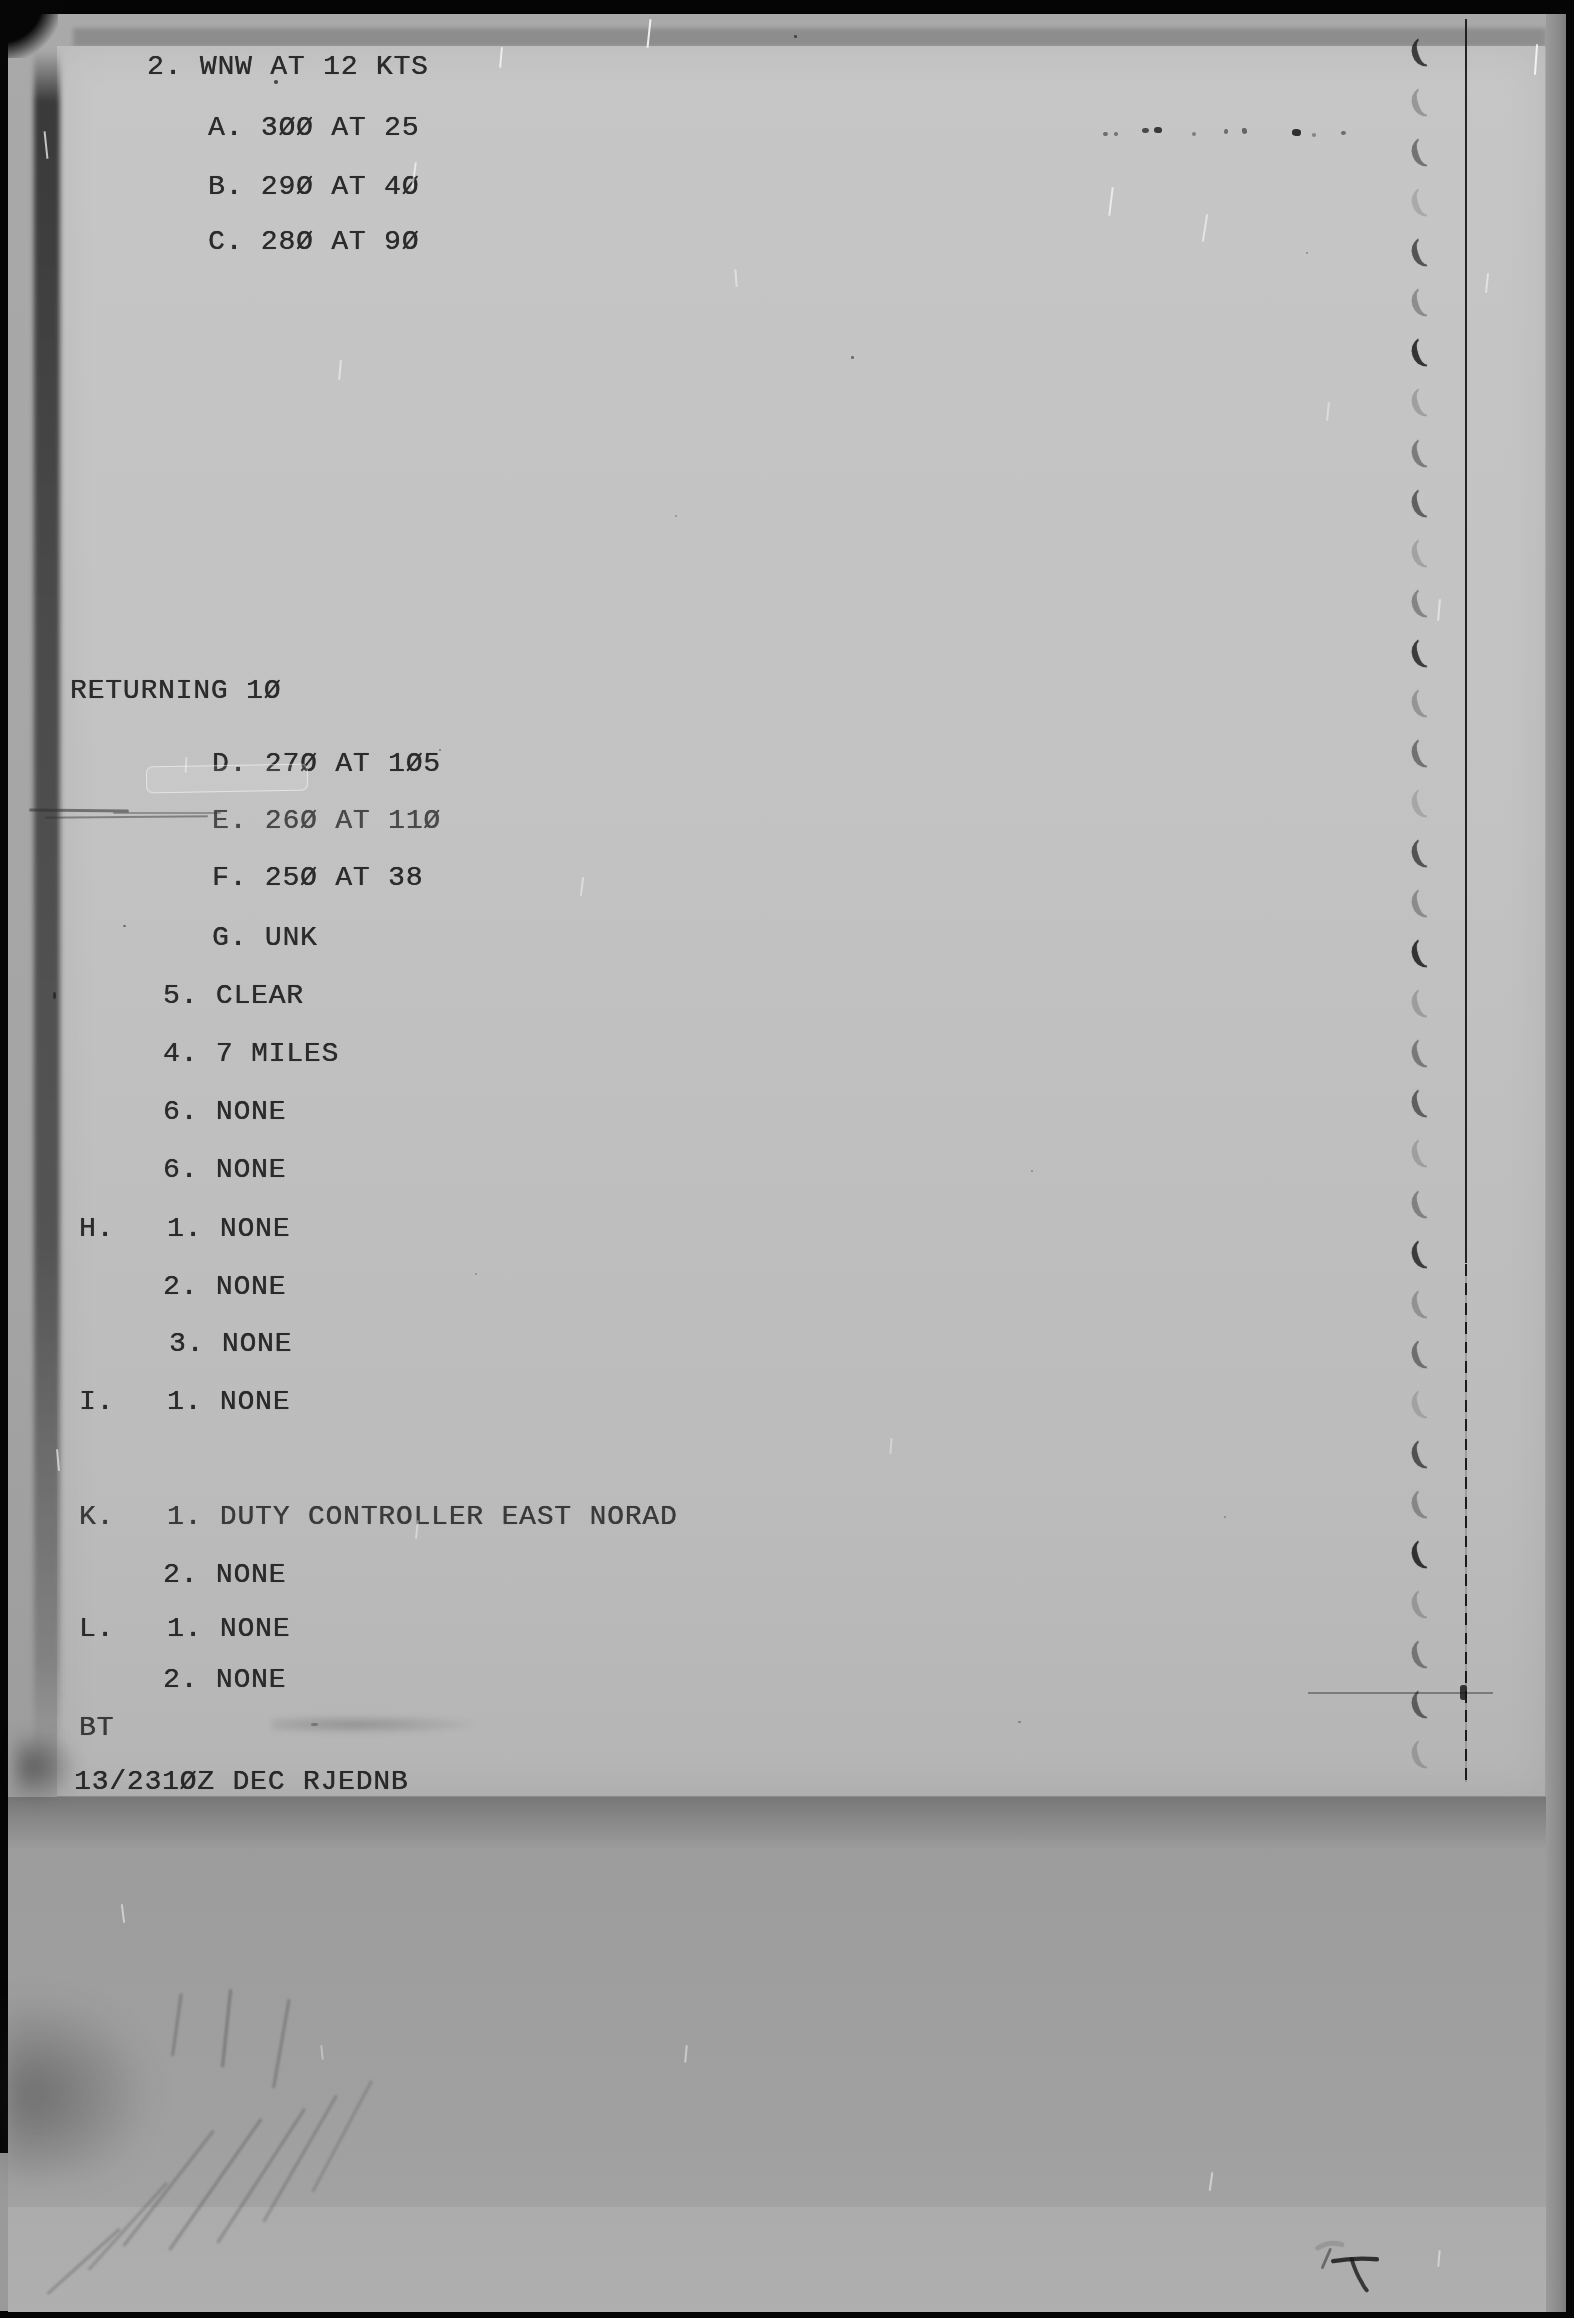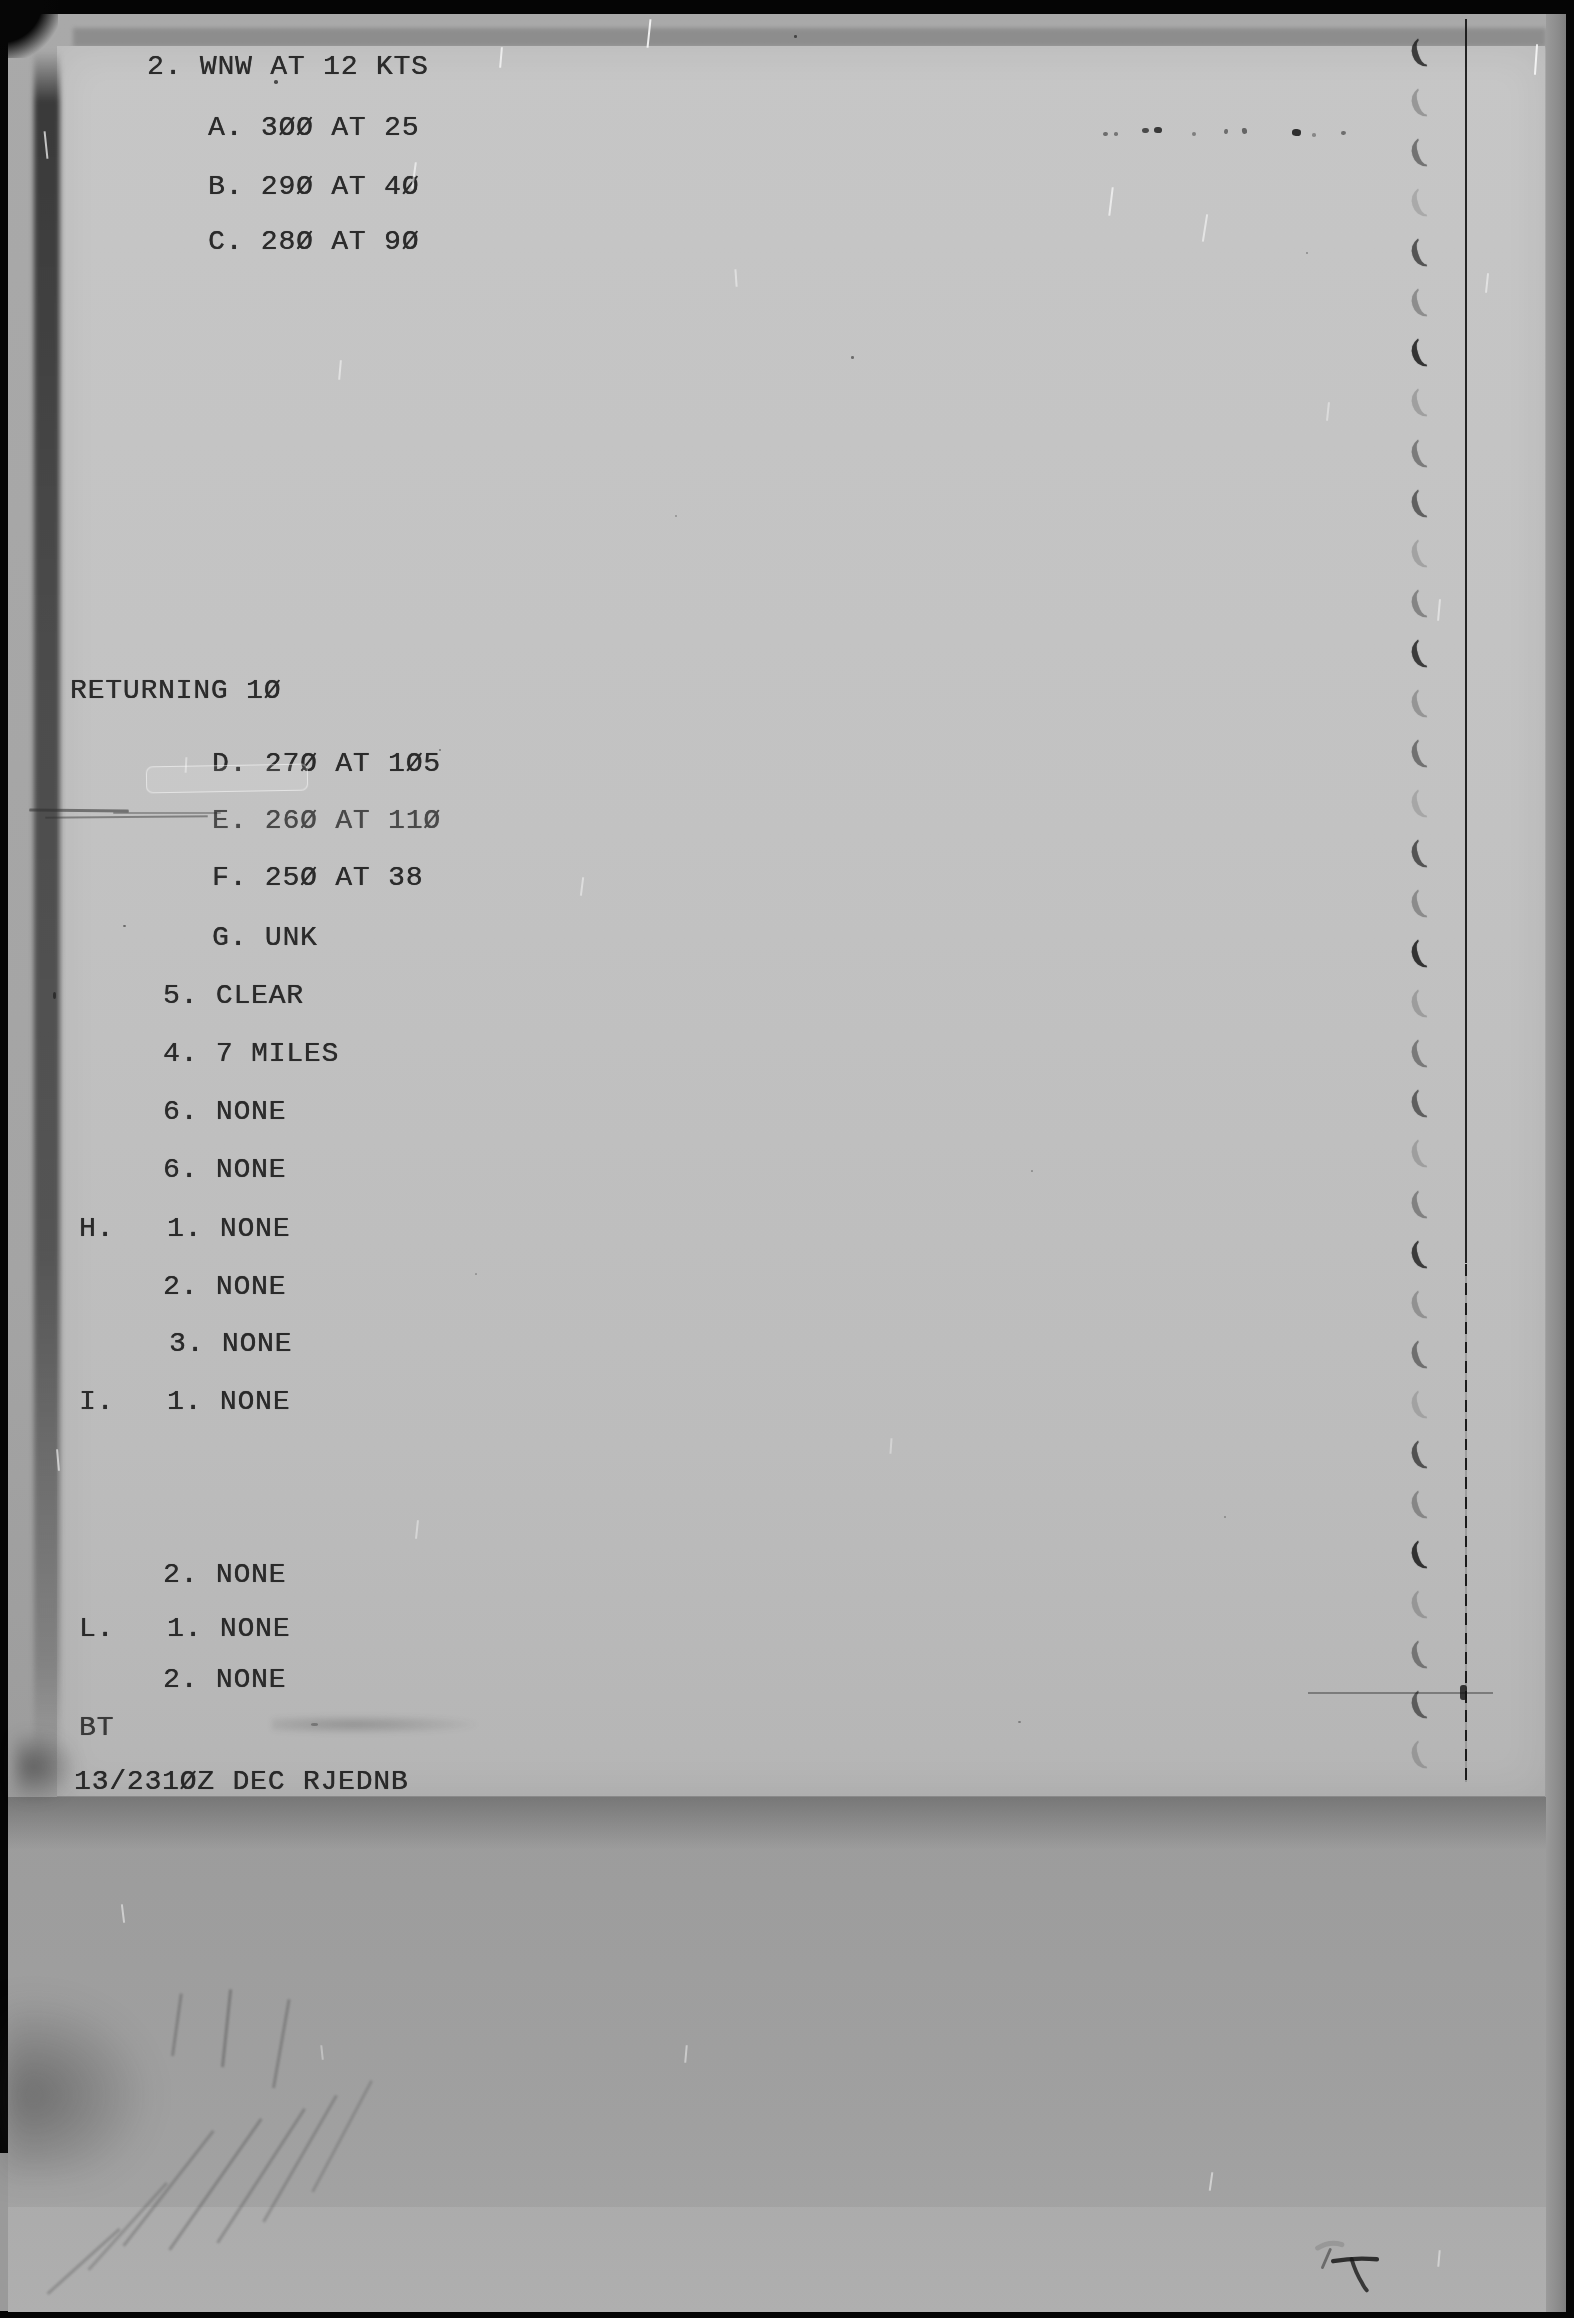--- a/index.html
+++ b/index.html
@@ -99,20 +99,21 @@
       <div class="typed" style="left: 212px; top: 863px;">F. 25Ø AT 38</div>
       <div class="typed" style="left: 212px; top: 923px;">G. UNK</div>
       <div class="typed" style="left: 163px; top: 981px;">5. CLEAR</div>
       <div class="typed" style="left: 163px; top: 1039px;">4. 7 MILES</div>
       <div class="typed" style="left: 163px; top: 1097px;">6. NONE</div>
       <div class="typed" style="left: 163px; top: 1155px;">6. NONE</div>
       <div class="typed" style="left: 79px; top: 1214px;">H.   1. NONE</div>
       <div class="typed" style="left: 163px; top: 1272px;">2. NONE</div>
       <div class="typed" style="left: 169px; top: 1329px;">3. NONE</div>
       <div class="typed" style="left: 79px; top: 1387px;">I.   1. NONE</div>
+      <div class="typed light" style="left: 79px; top: 1502px;">K.   1. DUTY CONTROLLER EAST NORAD</div>
       <div class="typed" style="left: 163px; top: 1560px;">2. NONE</div>
       <div class="typed" style="left: 79px; top: 1614px;">L.   1. NONE</div>
       <div class="typed" style="left: 163px; top: 1665px;">2. NONE</div>
       <div class="typed light" style="left: 79px; top: 1713px;">BT</div>
       <div class="typed" style="left: 74px; top: 1767px;">13/231ØZ DEC RJEDNB</div>
     </div>
 
   <div id="strike1" class="strike"></div>
   <div id="strike2" class="strike"></div>
   <div id="strike3" class="strike"></div>

